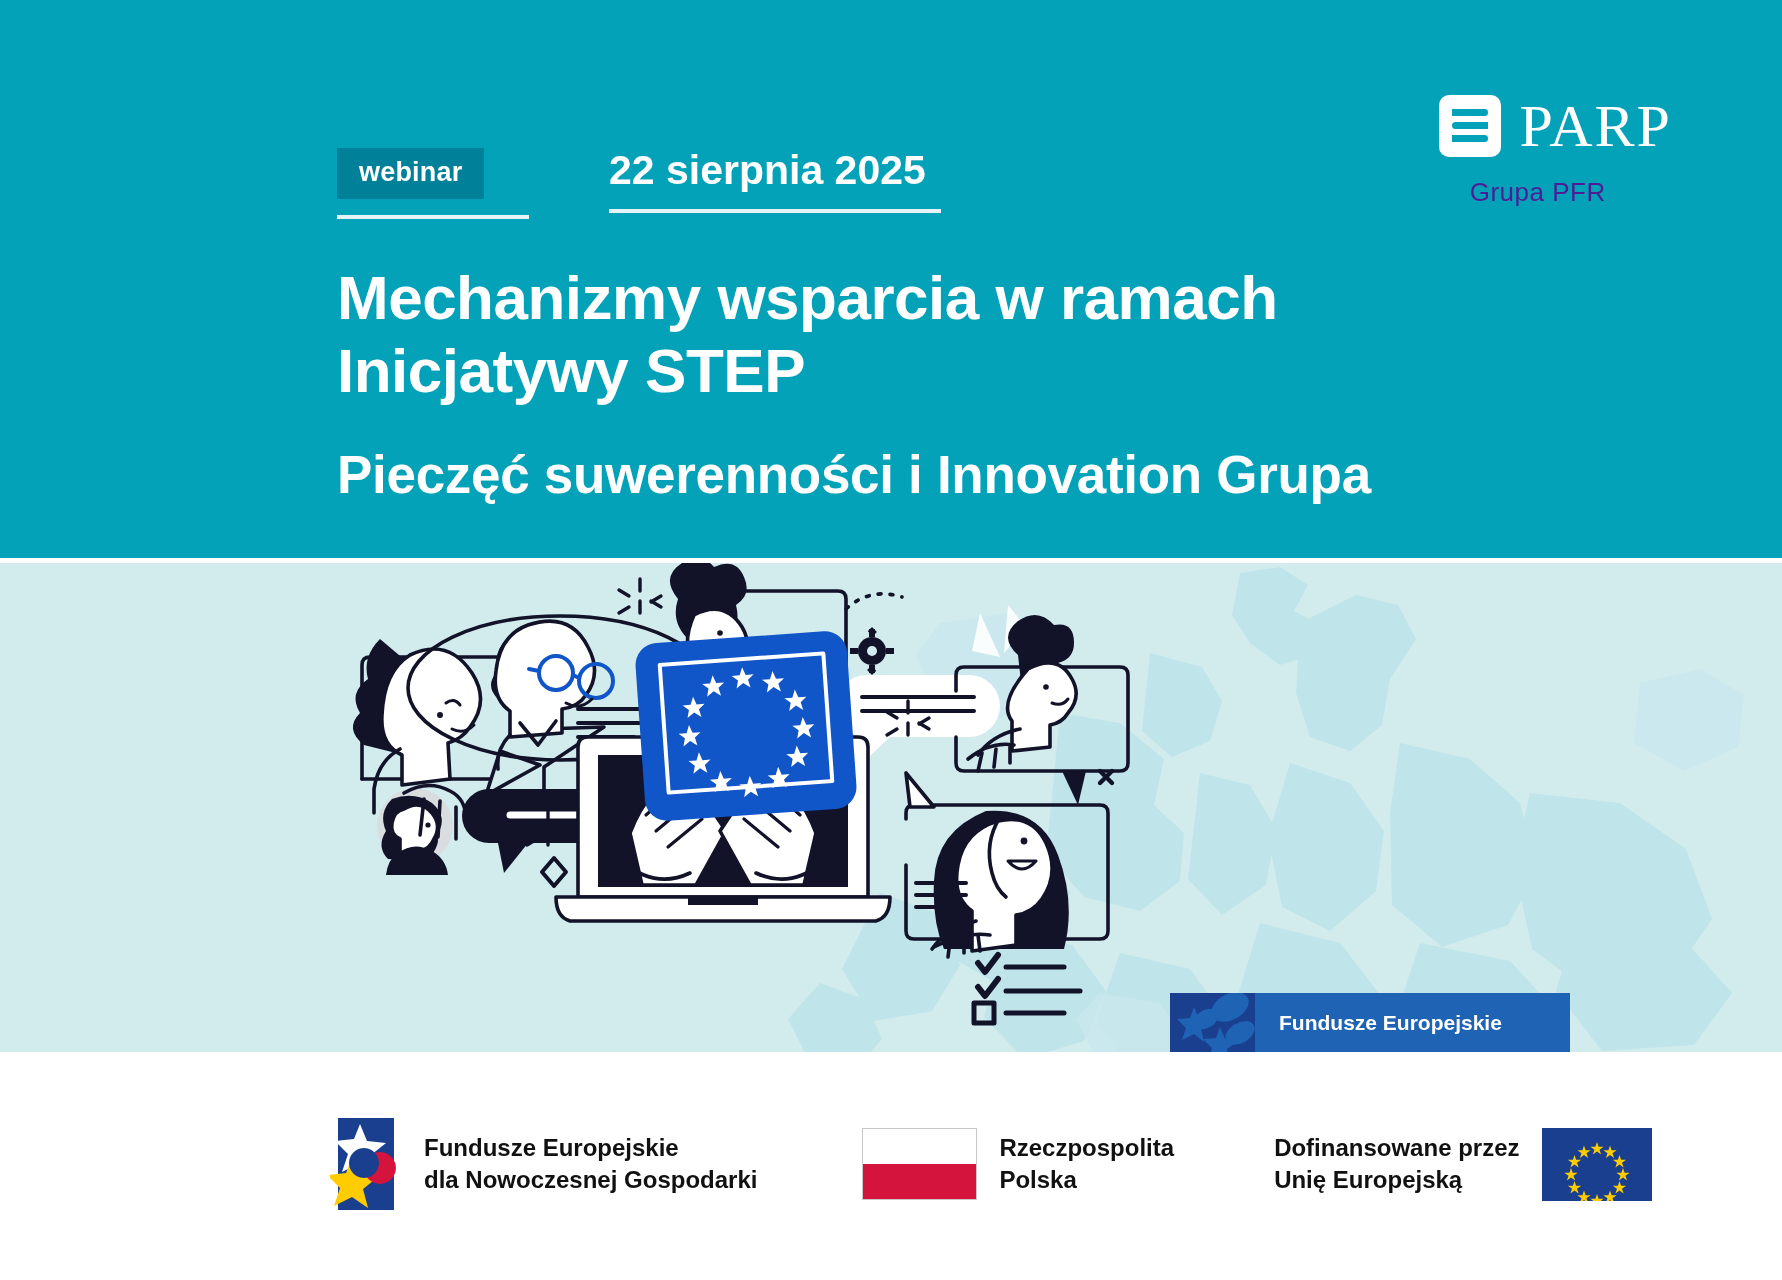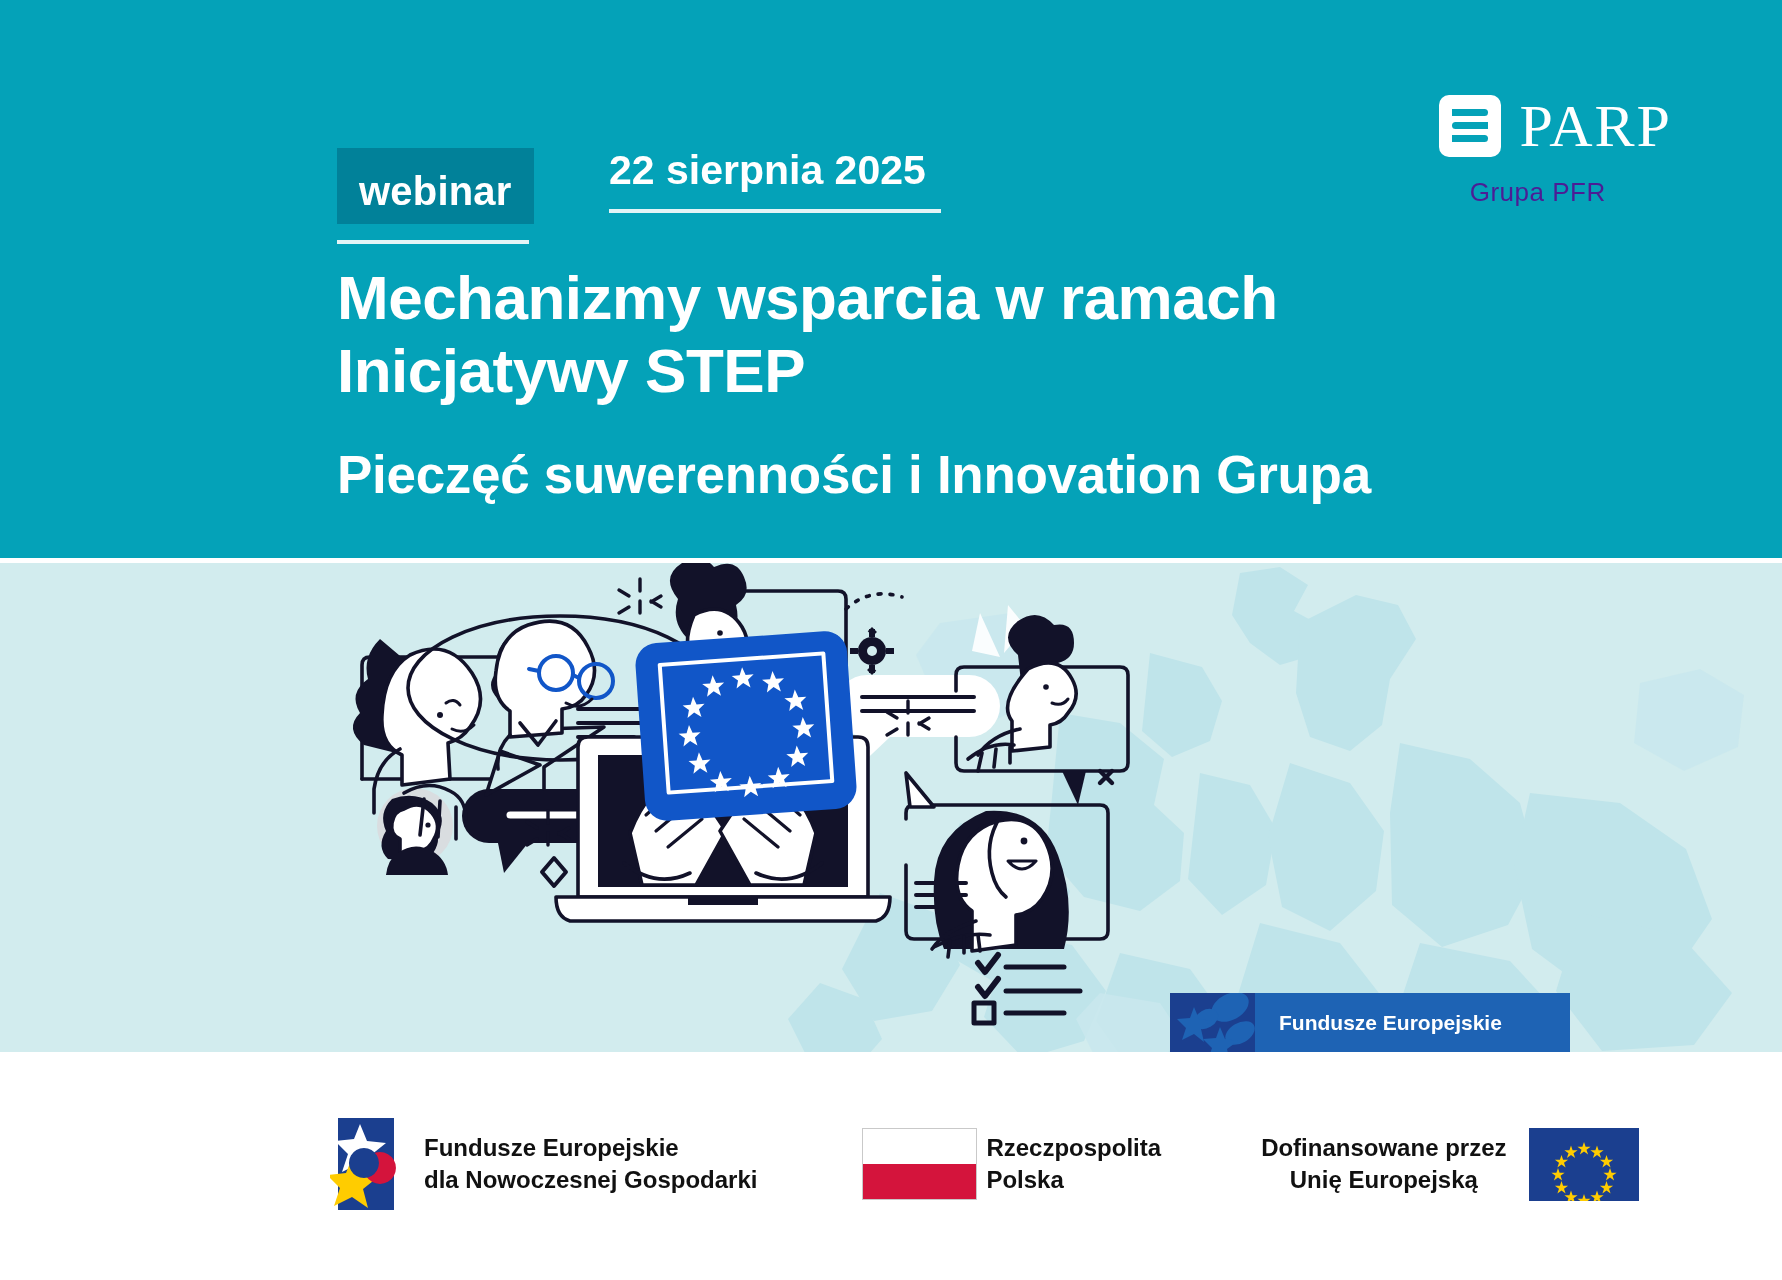--- a/index.html
+++ b/index.html
@@ -22,24 +22,24 @@
     background: #04a2b8;
   }
   .meta-row {
     position: absolute; left: 337px; top: 148px;
     display: flex; align-items: flex-start;
   }
   .badge-wrap { width: 192px; }
   .badge {
     background: #018199;
     color: #ffffff;
-    font-size: 40px;
+    font-size: 27px;
     font-weight: 700;
     letter-spacing: 0.2px;
-    padding: 22px 22px 12px 22px;
+    padding: 10px 22px 12px 22px;
     display: inline-block;
     line-height: 1.06;
   }
   .badge-rule {
     height: 4px; background: #e4f4f6;
     margin-top: 16px; width: 192px;
   }
   .date-wrap { margin-left: 80px; width: 332px; }
   .date-text {
     color: #ffffff;
@@ -178,28 +178,28 @@
     color: #111111; font-size: 24px; font-weight: 700;
     line-height: 1.33; white-space: nowrap;
   }
   .pl-group { margin-left: 105px; display: flex; align-items: center; }
   .pl-flag {
     width: 115px; height: 72px; flex: none;
     border: 1px solid #c9c9c9;
     background: linear-gradient(#ffffff 0 50%, #d4143c 50% 100%);
   }
   .pl-text {
-    margin-left: 9px;
+    margin-left: 22px;
     color: #111111; font-size: 24px; font-weight: 700;
     line-height: 1.33; white-space: nowrap;
   }
   .eu-group { margin-left: 100px; display: flex; align-items: center; }
   .eu-text {
     color: #111111; font-size: 24px; font-weight: 700;
-    line-height: 1.33; text-align: center; white-space: nowrap;
+    line-height: 1.33; text-align: left; white-space: nowrap;
     margin-right: 22px;
   }
   .eu-flag { width: 110px; height: 73px; flex: none; background: #1b3f8f; }
 </style>
 </head>
 <body>
 
 <div id="poster">
 
   <div class="header">

